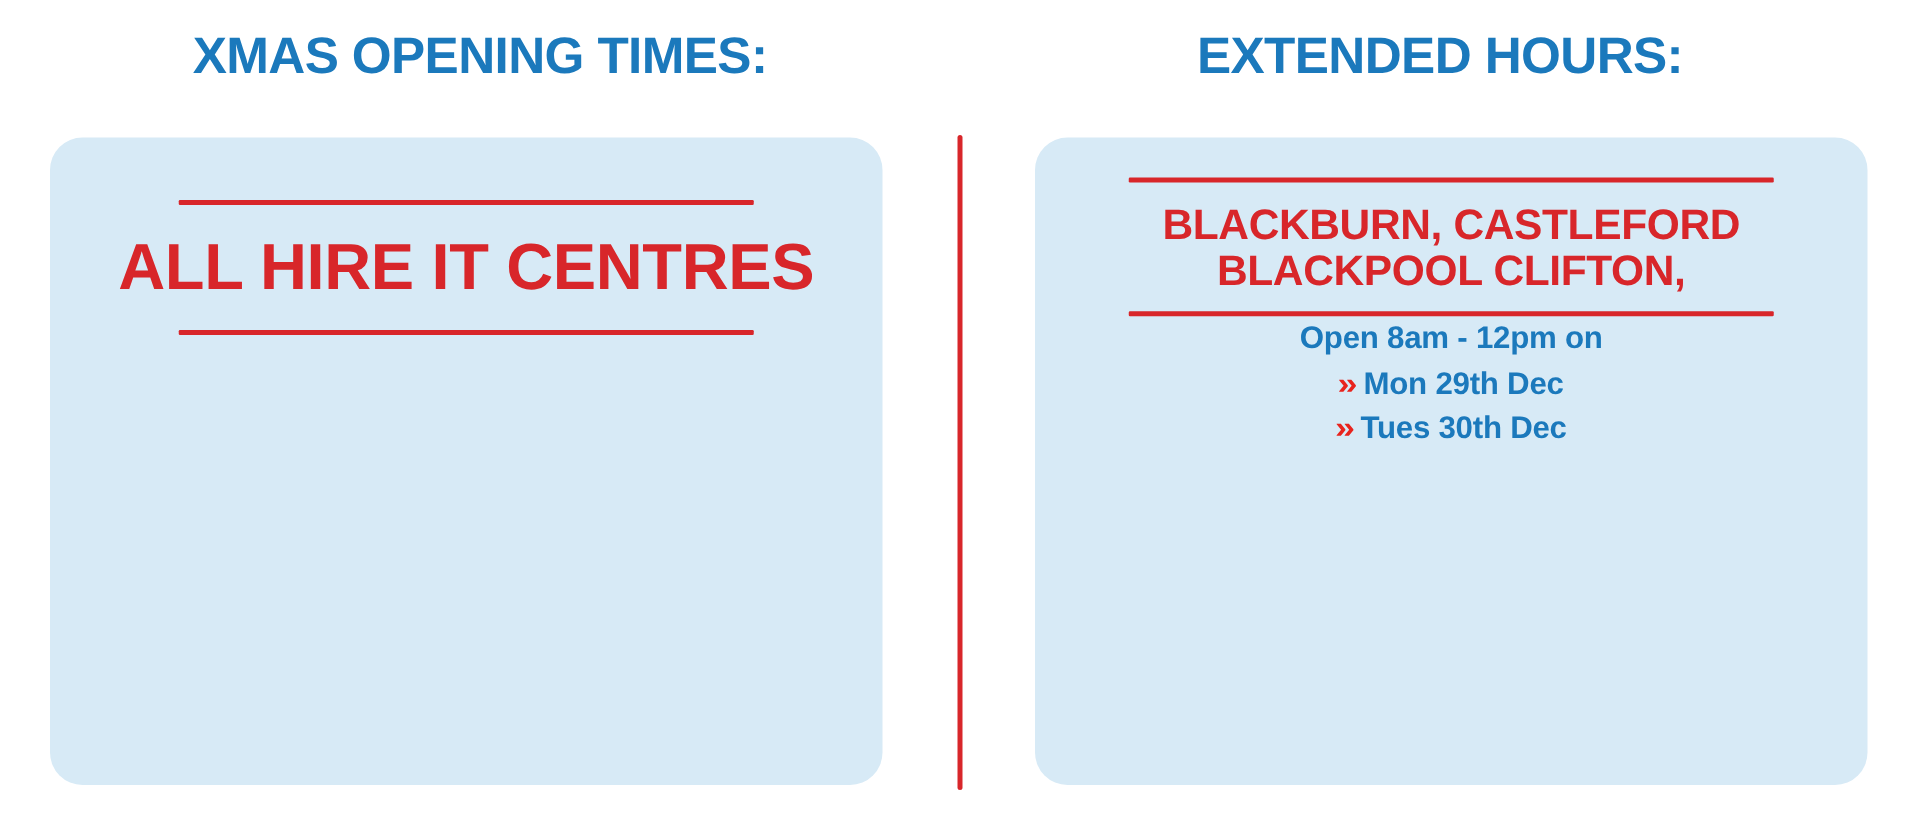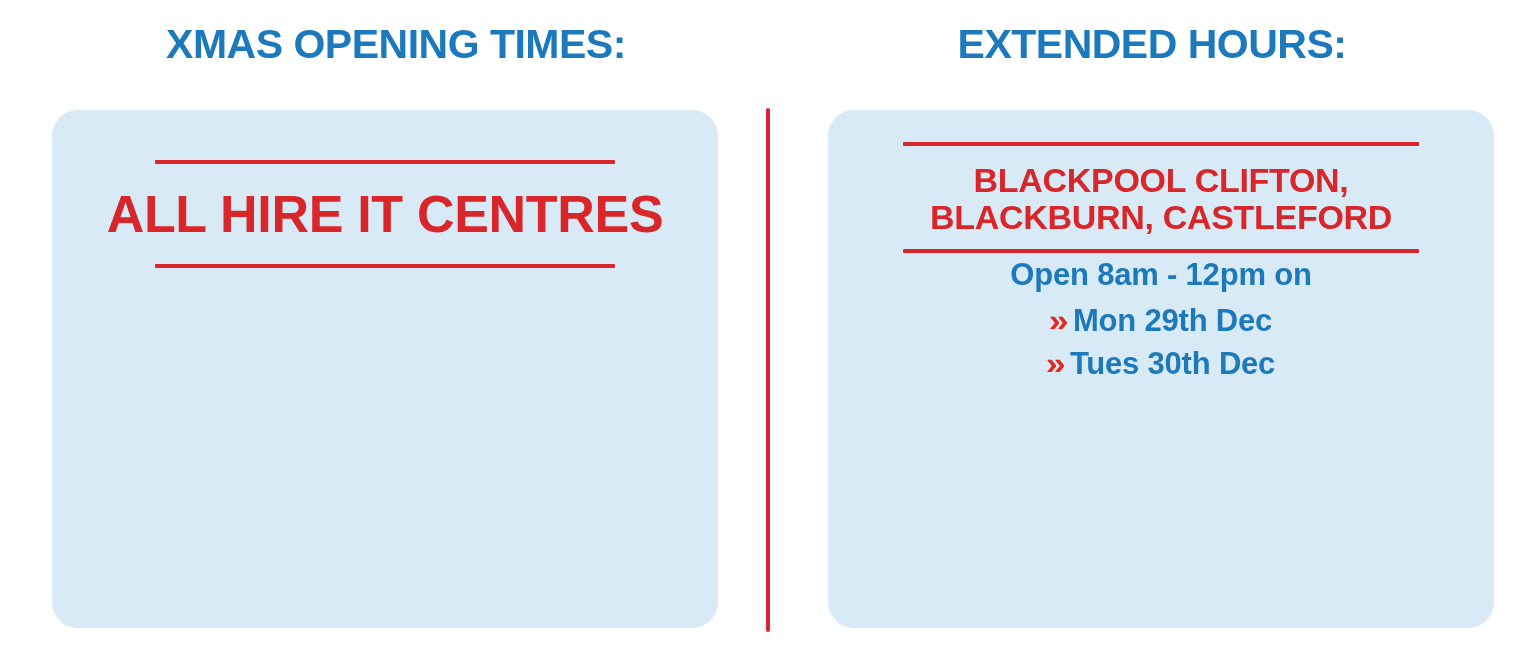--- a/index.html
+++ b/index.html
@@ -22,21 +22,21 @@
     background: #ffffff;
   }
 
   
   .column {
     position: absolute;
     top: 0;
     height: 672px;
     box-sizing: border-box;
   }
-  .column-left  { left: 0px;   width: 768px; margin-left: 12px; }
+  .column-left  { left: 0px;   width: 768px; }
   .column-right { left: 768px; width: 768px; }
 
   
   .section-heading {
     position: absolute;
     top: 24px;
     left: 0;
     width: 100%;
     text-align: center;
     color: #1b79bc;
@@ -98,21 +98,21 @@
   .card-title-right .title-line { display: block; }
 
   
   .body-block {
     color: #1b79bc;
     text-align: center;
     font-weight: 700;
     letter-spacing: -0.2px;
   }
   .body-left  { font-size: 34px; line-height: 1.32; }
-  .body-right { font-size: 31px; line-height: 1.40; }
+  .body-right { font-size: 25px; line-height: 1.40; }
 
   .entry { margin: 0; }
   .entry-line { display: block; white-space: nowrap; }
 
   .chev {
     color: #e8241e;
     font-weight: 700;
     display: inline-block;
     margin-right: 6px;
     transform: scaleX(1.15);
@@ -153,22 +153,22 @@
   <div class="column column-right">
 
     <div class="section-heading">EXTENDED HOURS:</div>
 
     <div class="card card-right">
       <div class="card-inner-right">
 
         <div class="rule rule-right"></div>
 
         <div class="card-title card-title-right">
+          <span class="title-line">BLACKBURN, CASTLEFORD</span>
           <span class="title-line">BLACKPOOL CLIFTON,</span>
-          <span class="title-line">BLACKBURN, CASTLEFORD</span>
         </div>
 
         <div class="rule rule-right"></div>
 
         <div class="body-block body-right">
 
           <span class="lead-line">Open 8am - 12pm on</span>
 
           <span class="entry-line">
             <span class="chev">»</span><span>Mon 29th Dec</span>

